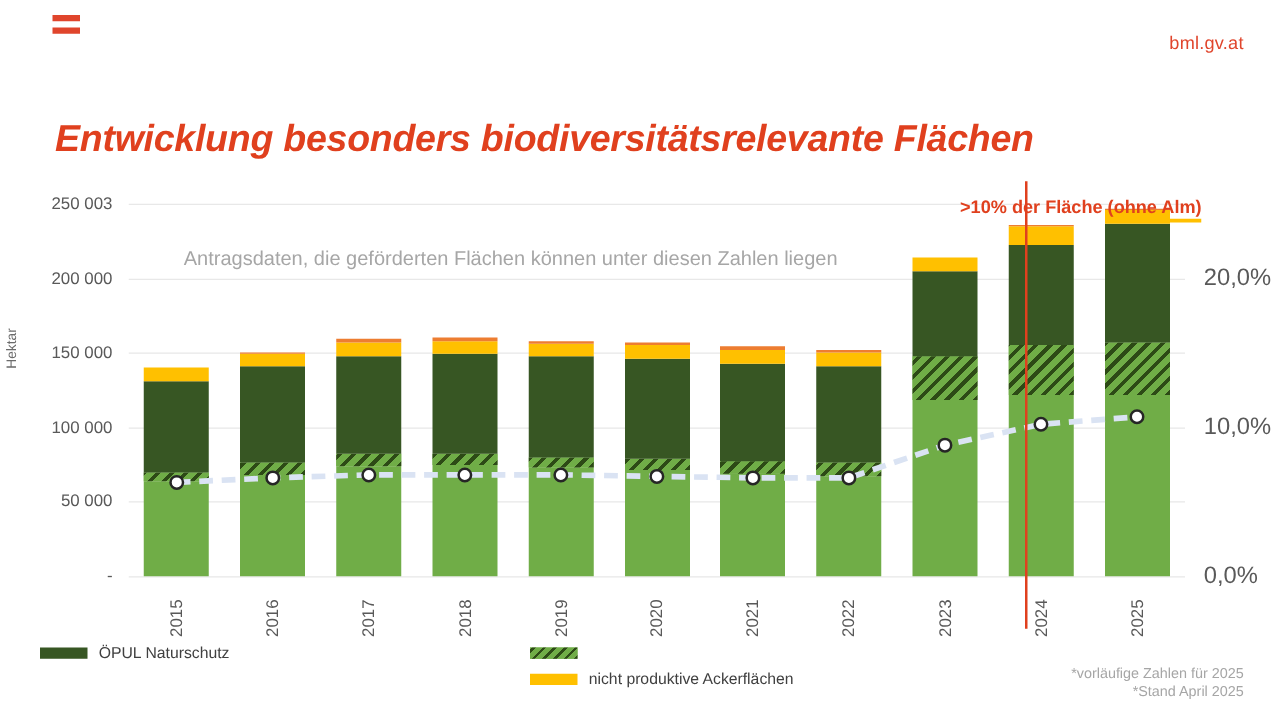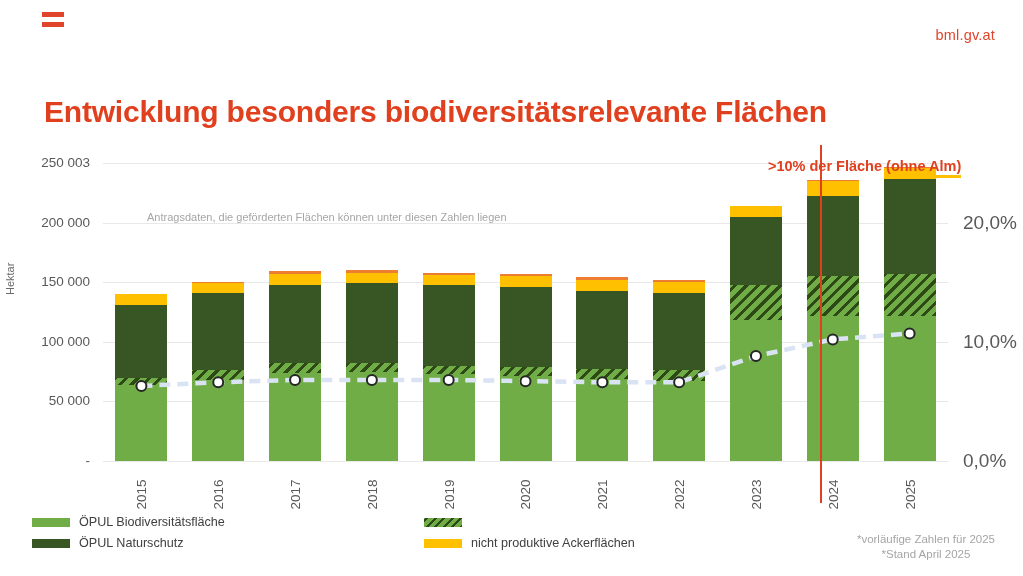--- a/index.html
+++ b/index.html
@@ -24,20 +24,21 @@
   }
   #site-url{
     position:absolute;right:28px;top:27px;
     font-size:14.5px;color:#E0452C;font-weight:400;letter-spacing:.2px;
   }
   
   #chart-title{
     position:absolute;left:44px;top:94px;width:900px;
     font-size:30px;line-height:36px;font-weight:bold;color:#E0401E;
     letter-spacing:-.2px;
+    font-style:italic;
   }
   
   #chart{position:absolute;left:0;top:145px;width:1023px;height:375px;}
   #yaxis-title{
     position:absolute;left:4px;top:150px;
     font-size:11px;color:#6b6b6b;
     transform:rotate(-90deg);transform-origin:left top;
     white-space:nowrap;
   }
   .ytick{
@@ -49,22 +50,22 @@
   #yaxis-right{position:absolute;right:6px;top:0;width:70px;height:330px;}
   .ytick-r{
     position:absolute;left:16px;font-size:19px;color:#595959;line-height:12px;
   }
   #plot{
     position:absolute;left:103px;top:18px;width:845px;height:298px;
   }
   .gridline{position:absolute;left:0;width:845px;height:1px;background:#e8e8e8;}
   
   #plot-note{
-    position:absolute;left:44px;top:48px;
-    font-size:11px;color:#a6a6a6;white-space:nowrap;
+    position:absolute;left:44px;top:36px;
+    font-size:16px;color:#a6a6a6;white-space:nowrap;
   }
   
   #phase-divider{
     position:absolute;left:617px;top:16px;width:2px;height:360px;background:#E0401E;
   }
   #phase-label{
     position:absolute;left:665px;top:-5px;
     font-size:14.5px;font-weight:bold;color:#E0401E;white-space:nowrap;
   }
   #phase-label .underlined{
@@ -114,21 +115,21 @@
   .sw-line{position:relative;background:transparent;}
   .sw-line i{
     position:absolute;left:0;top:3px;width:38px;height:3px;
     background:repeating-linear-gradient(90deg,#DAE3F3 0 7px,transparent 7px 11px);
   }
   .sw-line b{
     position:absolute;left:13px;top:0;width:9px;height:9px;border-radius:50%;
     background:#ffffff;border:1.6px solid #3a3a3a;box-sizing:border-box;
   }
   #footnotes{
-    position:absolute;right:28px;top:20px;text-align:center;
+    position:absolute;right:28px;top:20px;text-align:right;
     font-size:11.5px;line-height:15px;color:#a6a6a6;white-space:pre-line;
   }
 </style>
 </head>
 <body>
 
 <div id="header">
   <div id="logo-mark">
     <div class="bar b1"></div>
     <div class="bar b2"></div>
@@ -269,24 +270,20 @@
         <circle cx="806.590909090909" cy="170.45600000000002" r="5" fill="#ffffff" stroke="#262626" stroke-width="2"></circle>
       </svg>
     <div id="phase-divider" style="left: 716.545px; top: -18px; height: 358px;"></div>
     <div id="phase-label"><span>&gt;10% der Fläche </span><span class="underlined">(ohne Alm)</span></div>
   </div>
 </div>
 
 <div id="legend">
   <div class="legend-col" id="legend-left" style="left:32px;">
       <div class="legend-item">
-        <span class="swatch sw-biod"></span>
-        <span>ÖPUL Biodiversitätsfläche</span>
-      </div>
-      <div class="legend-item">
         <span class="swatch sw-natur"></span>
         <span>ÖPUL Naturschutz</span>
       </div>
     </div>
   <div class="legend-col" id="legend-right" style="left:424px;">
       <div class="legend-item">
         <span class="swatch sw-both"></span>
       </div>
       <div class="legend-item">
         <span class="swatch sw-nprod"></span>

